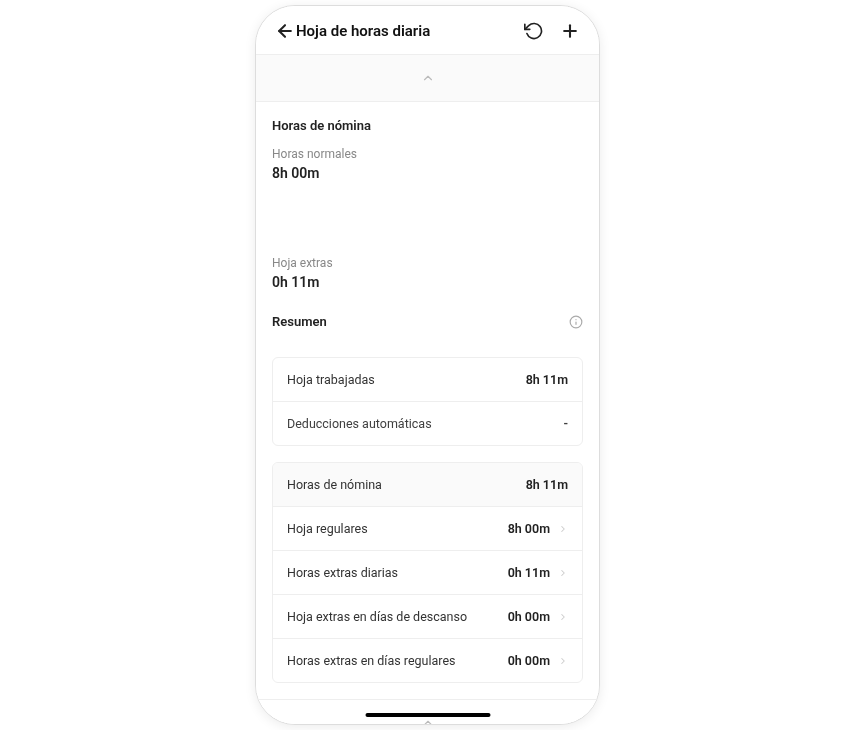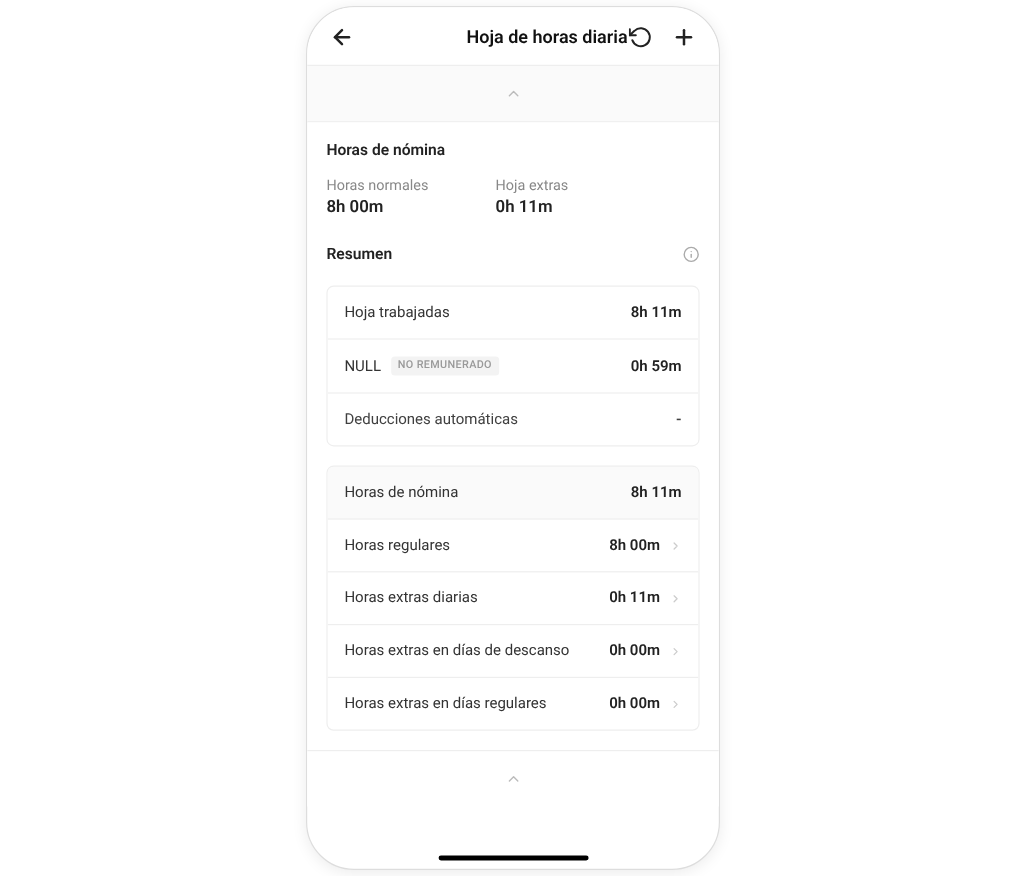--- a/index.html
+++ b/index.html
@@ -28,21 +28,21 @@
       align-items: center;
       justify-content: space-between;
       padding: 14px 18px 12px 18px;
       background: #fff;
     }
     .header-left, .header-right { display: flex; align-items: center; gap: 14px; }
     .header-title {
       font-size: 15px;
       font-weight: 600;
       color: #111;
-      text-align: right;
+      text-align: left;
       flex: 1;
     }
     .icon-btn {
       width: 22px;
       height: 22px;
       display: flex;
       align-items: center;
       justify-content: center;
       cursor: pointer;
       color: #222;
@@ -64,25 +64,25 @@
     .section { padding: 16px 16px 8px 16px; }
     .section-title {
       font-size: 13px;
       font-weight: 600;
       color: #222;
       margin-bottom: 14px;
     }
     .section-title-row {
       display: flex;
       justify-content: space-between;
-      align-items: flex-start;
-      margin-bottom: 14px;
+      align-items: center;
+      margin-bottom: 24px;
     }
     .info-icon { color: #aaa; width: 14px; height: 14px; }
-    .stats-row { display: flex; gap: 56px; }
+    .stats-row { display: flex; gap: 75px; flex-direction: column; }
     .stat-item { display: flex; flex-direction: column; gap: 4px; }
     .stat-label { font-size: 12px; color: #888; }
     .stat-value { font-size: 14px; font-weight: 600; color: #222; }
     .card {
       margin: 0 16px 16px 16px;
       border: 1px solid #eee;
       border-radius: 6px;
       overflow: hidden;
     }
     .row {
@@ -187,58 +187,51 @@
             <line x1="12" y1="8" x2="12.01" y2="8"></line>
           </svg>
       </div>
     </div>
 
     <div class="card">
       <div class="row">
         <span class="row-label">Hoja trabajadas</span>
         <span class="row-value">8h 11m</span>
       </div>
-      <div class="row">
-        <span class="row-label">
-          <span>NULL</span>
-          <span class="badge">NO REMUNERADO</span>
-        </span>
-        <span class="row-value">0h 59m</span>
-      </div>
       <div class="row muted">
         <span class="row-label">Deducciones automáticas</span>
         <span class="row-value">-</span>
       </div>
     </div>
 
     <div class="card">
       <div class="row highlighted">
         <span class="row-label">Horas de nómina</span>
         <span class="row-value">8h 11m</span>
       </div>
       <div class="row">
-        <span class="row-label">Horas regulares</span>
+        <span class="row-label">Hoja regulares</span>
         <span class="row-value">
           <span>8h 00m</span>
           <svg class="chevron" viewBox="0 0 24 24" fill="none" stroke="currentColor" stroke-width="2.5" stroke-linecap="round" stroke-linejoin="round">
               <polyline points="9 18 15 12 9 6"></polyline>
             </svg>
         </span>
       </div>
       <div class="row">
         <span class="row-label">Horas extras diarias</span>
         <span class="row-value">
           <span>0h 11m</span>
           <svg class="chevron" viewBox="0 0 24 24" fill="none" stroke="currentColor" stroke-width="2.5" stroke-linecap="round" stroke-linejoin="round">
               <polyline points="9 18 15 12 9 6"></polyline>
             </svg>
         </span>
       </div>
       <div class="row">
-        <span class="row-label">Horas extras en días de descanso</span>
+        <span class="row-label">Hoja extras en días de descanso</span>
         <span class="row-value">
           <span>0h 00m</span>
           <svg class="chevron" viewBox="0 0 24 24" fill="none" stroke="currentColor" stroke-width="2.5" stroke-linecap="round" stroke-linejoin="round">
               <polyline points="9 18 15 12 9 6"></polyline>
             </svg>
         </span>
       </div>
       <div class="row">
         <span class="row-label">Horas extras en días regulares</span>
         <span class="row-value">

